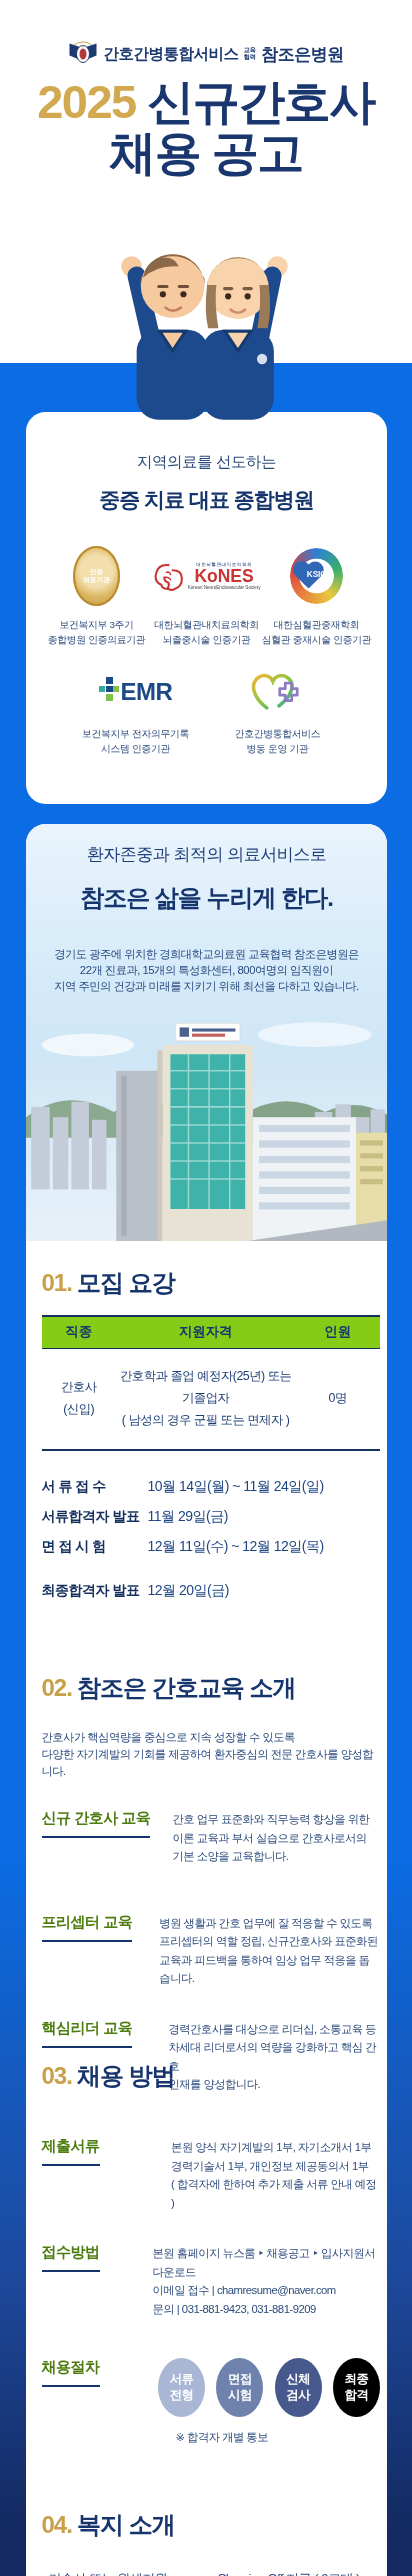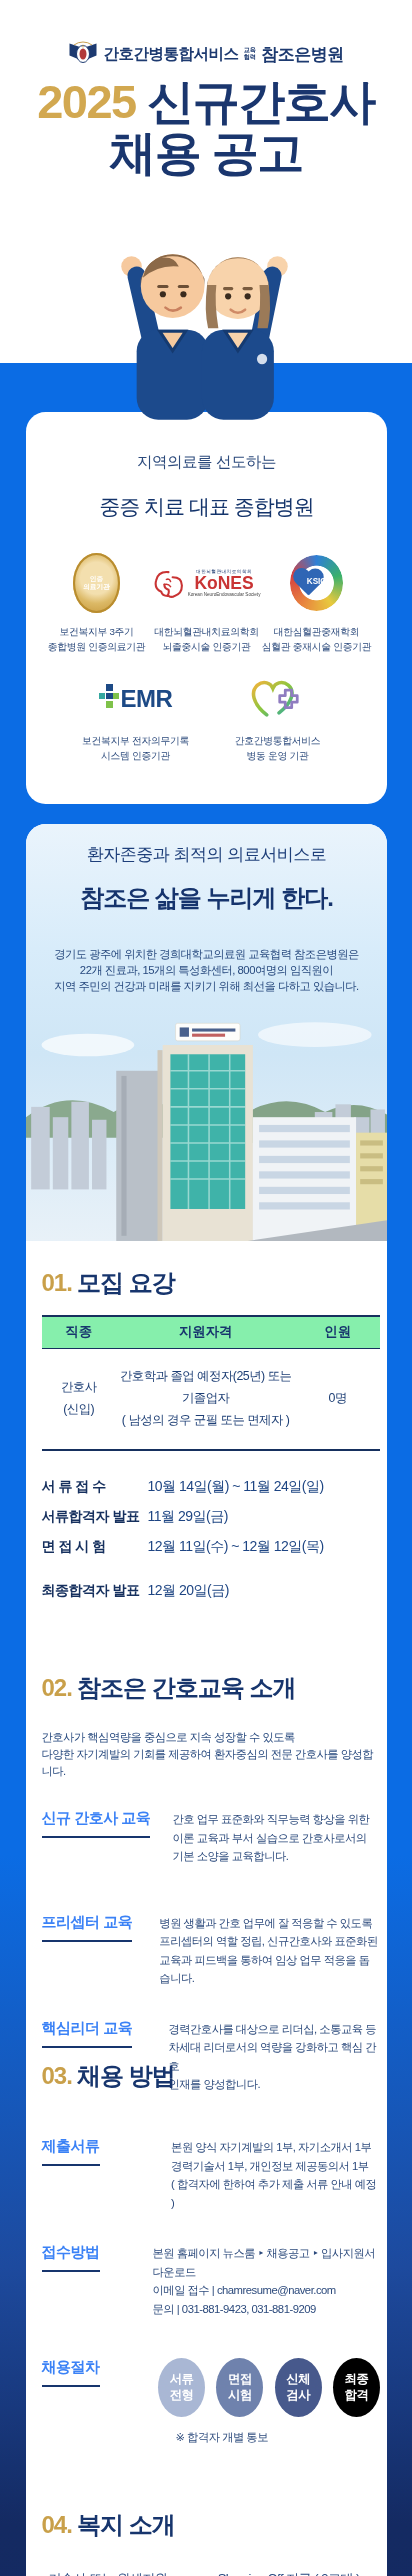--- a/index.html
+++ b/index.html
@@ -16,21 +16,21 @@
   .title .t1{font-size:47px;line-height:50px;}
   .title .t1 .gold{color:#d2a850;font-weight:700;}
   .title .t2{font-size:47px;line-height:52px;}
   .characters{position:absolute;top:224px;left:112px;width:185px;height:196px;z-index:3;}
   
   .card{position:absolute;left:26px;width:361px;background:#ffffff;border-radius:19.6px;z-index:2;}
   .cardA{top:412px;height:392px;text-align:center;}
   .cardB{top:824px;height:2816px;overflow:hidden;}
   
   .tag1{margin-top:40px;font-size:15.5px;color:#2c4a7c;letter-spacing:-0.5px;}
-  .tag2{margin-top:20px;font-size:21px;font-weight:400;color:#14346b;letter-spacing:-1px;}
+  .tag2{margin-top:13px;font-size:21px;font-weight:700;color:#14346b;letter-spacing:-1px;}
   .badge-row{margin-top:32px;display:flex;justify-content:space-around;align-items:flex-end;padding:0 15.5px;}
   .badge-col{display:flex;flex-direction:column;align-items:center;width:111px;}
   .cap{margin-top:11.3px;font-size:9.8px;color:#2c4a7c;line-height:15px;letter-spacing:-0.3px;}
   .medal{width:47px;height:60px;border-radius:50%;background:radial-gradient(circle at 50% 42%,#f3dfae 0 38%,#dcb966 60%,#c39336 100%);
     display:flex;flex-direction:column;align-items:center;justify-content:center;color:#fff;font-size:6.7px;font-weight:bold;line-height:8.2px;
     box-shadow:inset 0 0 0 2.1px #b98d2f;}
   .kones{display:flex;align-items:center;gap:3.1px;height:60px;}
   .kones-top{font-size:4.6px;color:#1d3a70;letter-spacing:0.5px;}
   .kones-main{font-size:17.5px;font-weight:800;color:#c93434;line-height:18.5px;}
   .kones-sub{font-size:4.6px;color:#444;}
@@ -54,35 +54,35 @@
   .hl1{margin-top:18.5px;text-align:center;font-size:17px;color:#1e3f7a;letter-spacing:-0.5px;}
   .hl2{margin-top:16px;text-align:center;font-size:24px;font-weight:800;color:#16346d;letter-spacing:-1px;}
   .hp{margin-top:32px;text-align:center;font-size:11.3px;color:#27497e;line-height:16px;letter-spacing:-0.5px;}
   .city{position:absolute;bottom:0;left:0;}
   
   .sec{position:absolute;left:15.5px;right:7px;}
   .sec-h{font-size:24px;font-weight:800;letter-spacing:-1px;color:#17356d;}
   .sec-h .num{color:#c9a04a;margin-right:5.2px;}
   .sec01{top:443px;}
   .table{margin-top:15.5px;border-top:2.1px solid #16305e;border-bottom:2.1px solid #16305e;}
-  .thead{display:flex;background:#86efac;border-bottom:1px solid #16305e;font-size:13.4px;font-weight:bold;color:#17356d;}
+  .thead{display:flex;background:#84cc16;border-bottom:1px solid #16305e;font-size:13.4px;font-weight:bold;color:#17356d;}
   .thead div{padding:6.7px 0;text-align:center;}
   .c1{width:22%;} .c2{width:53%;} .c3{width:25%;}
   .trow{display:flex;align-items:center;font-size:12.4px;color:#1e3f75;padding:17.5px 0;letter-spacing:-0.5px;}
   .trow .c1,.trow .c2,.trow .c3{text-align:center;line-height:21.6px;}
   .schedule{margin-top:27px;}
   .srow{display:flex;margin-bottom:12.4px;align-items:baseline;}
   .srow.last{margin-top:26px;}
   .slabel{width:106px;font-size:14px;font-weight:800;color:#16305e;letter-spacing:-0.5px;}
   .svalue{font-size:14px;color:#1e4583;letter-spacing:-0.5px;}
   .sec02{top:848px;}
   .intro{margin-top:25px;font-size:11.3px;color:#27497e;line-height:17px;letter-spacing:-0.5px;}
   .prog{display:flex;margin-top:29px;}
   .plabel-col{width:131px;}
-  .plabel{display:inline-block;font-size:15px;font-weight:800;color:#3b82f6;letter-spacing:-0.5px;padding-bottom:8.2px;border-bottom:2.6px solid #17356d;}
+  .plabel{display:inline-block;font-size:15px;font-weight:800;color:#4d7c0f;letter-spacing:-0.5px;padding-bottom:8.2px;border-bottom:2.6px solid #17356d;}
   .pdesc{font-size:11.3px;color:#2c4a7c;line-height:18.5px;letter-spacing:-0.5px;padding-top:1px;}
   .sec03{top:1236px;}
   .prow{display:flex;margin-top:31px;}
   .prow.first{margin-top:45px;}
   .steps-row{display:flex;margin-top:40px;align-items:flex-start;}
   .steps{display:flex;gap:11.3px;margin-left:2.6px;}
   .step{width:47px;height:59px;border-radius:50%;display:flex;flex-direction:column;align-items:center;justify-content:center;
     color:#fff;font-size:12.4px;line-height:15.5px;font-weight:bold;letter-spacing:-0.5px;}
   .pnote{margin-top:13.4px;margin-left:134px;font-size:11.3px;color:#2c4a7c;letter-spacing:-0.5px;}
   .sec04{top:1685px;}

